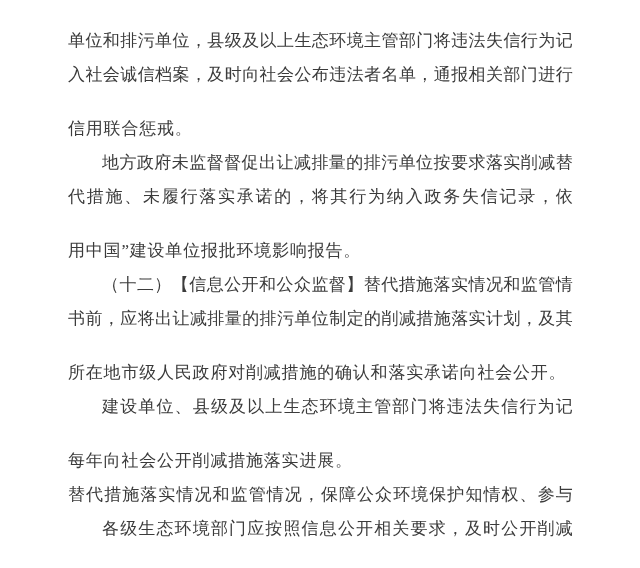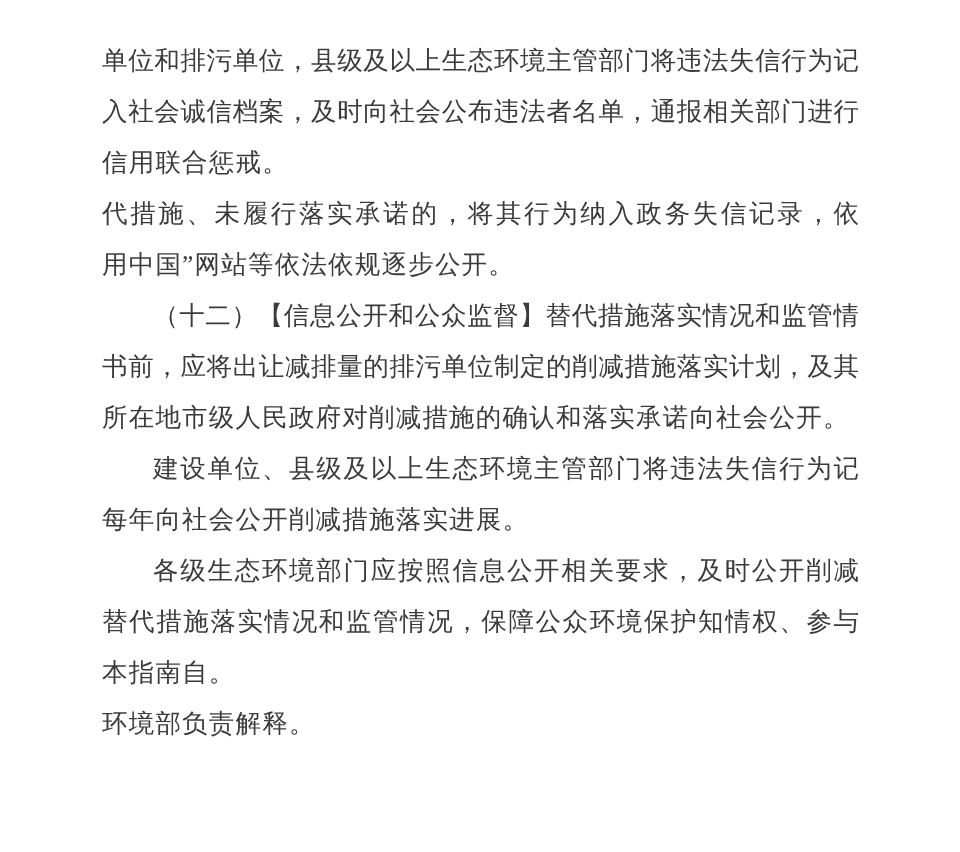--- a/index.html
+++ b/index.html
@@ -31,36 +31,38 @@
     white-space: nowrap;
   }
   .line.fill {
     white-space: normal;
     overflow: hidden;
   }
   .line.end {
     text-align: left;
     text-align-last: left;
     letter-spacing: 0.8px;
+    margin-top: 20px;
   }
   .line.indent {
     text-indent: 2em;
   }
 </style>
 </head>
 <body>
 
 <div class="page">
   <div class="line fill">单位和排污单位，县级及以上生态环境主管部门将违法失信行为记</div>
   <div class="line fill">入社会诚信档案，及时向社会公布违法者名单，通报相关部门进行</div>
   <div class="line end">信用联合惩戒。</div>
+  <div class="line fill indent">地方政府未监督督促出让减排量的排污单位按要求落实削减替</div>
   <div class="line fill">代措施、未履行落实承诺的，将其行为纳入政务失信记录，依托“信</div>
-  <div class="line end">用中国”网站等依法依规逐步公开。</div>
+  <div class="line end">用中国”建设单位报批环境影响报告。</div>
   <div class="line fill indent">（十二）【信息公开和公众监督】替代措施落实情况和监管情况</div>
   <div class="line fill">书前，应将出让减排量的排污单位制定的削减措施落实计划，及其</div>
   <div class="line end">所在地市级人民政府对削减措施的确认和落实承诺向社会公开。</div>
   <div class="line fill indent">建设单位、县级及以上生态环境主管部门将违法失信行为记</div>
   <div class="line end">每年向社会公开削减措施落实进展。</div>
+  <div class="line fill">替代措施落实情况和监管情况，保障公众环境保护知情权、参与</div>
   <div class="line fill indent">各级生态环境部门应按照信息公开相关要求，及时公开削减</div>
-  <div class="line fill">替代措施落实情况和监管情况，保障公众环境保护知情权、参与</div>
   <div class="line end">本指南自。</div>
   <div class="line end">环境部负责解释。</div>
 </div>
 
 </body></html>

